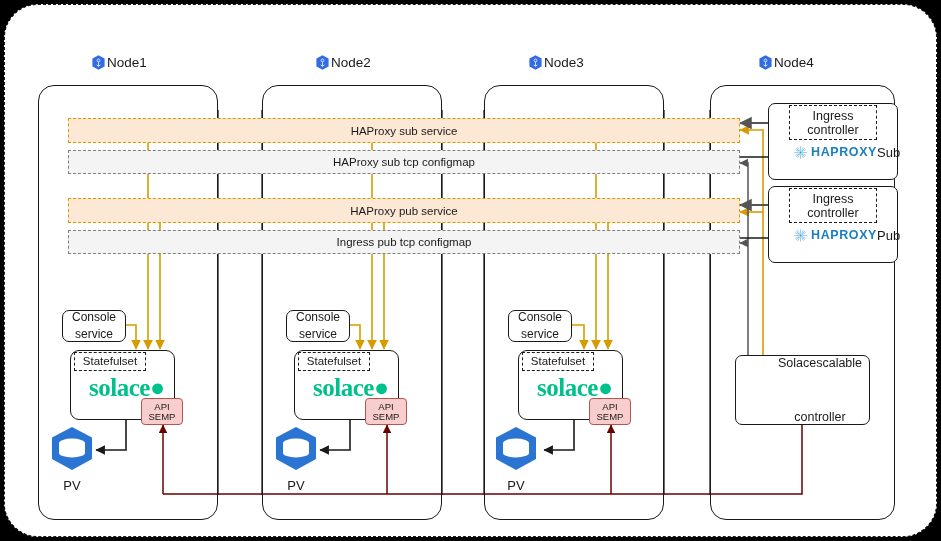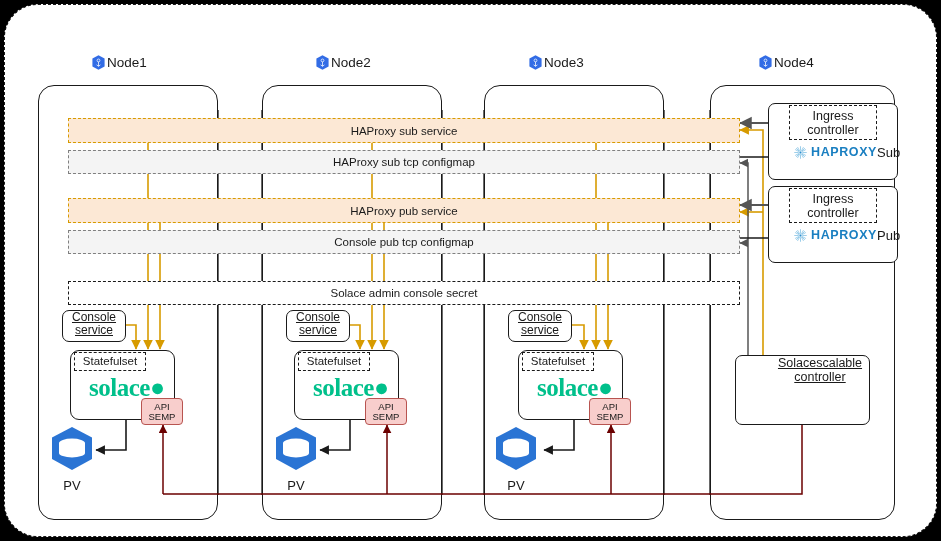--- a/index.html
+++ b/index.html
@@ -33,22 +33,22 @@
   }
   .bar-svc{background:#fce8d5;border:1.6px dashed #d79b00;}
   .bar-cfg{background:#f4f4f4;border:1.4px dashed #808080;}
   .bar-secret{background:#ffffff;border:1.4px dashed #1a1a1a;}
 
   
   .sbox{
     position:absolute;box-sizing:border-box;background:#fff;
     border:1.3px solid #1a1a1a;border-radius:7px;
     display:flex;flex-direction:column;align-items:center;
-    justify-content:flex-start;font-size:12.5px;color:#1a1a1a;
-    line-height:1.12;text-align:center;text-decoration:underline;
+    justify-content:space-between;font-size:12.5px;color:#1a1a1a;
+    line-height:1.12;text-align:center;
   }
   .dbox{
     position:absolute;box-sizing:border-box;background:#fff;
     border:1.3px dashed #1a1a1a;
     display:flex;flex-direction:column;
     justify-content:center;font-size:12.5px;color:#1a1a1a;
     line-height:1.12;text-align:center;white-space:nowrap;
   }
   .statefulset{
     position:absolute;box-sizing:border-box;background:#fff;
@@ -210,24 +210,21 @@
   <div class="bar bar-svc" style="left:68px;top:118px;width:672px;height:25px;">
     <span>HAProxy sub service</span>
   </div>
   <div class="bar bar-svc" style="left:68px;top:198px;width:672px;height:25px;">
     <span>HAProxy pub service</span>
   </div>
   <div class="bar bar-cfg" style="left:68px;top:150px;width:672px;height:24px;">
     <span>HAProxy sub tcp configmap</span>
   </div>
   <div class="bar bar-cfg" style="left:68px;top:230px;width:672px;height:24px;">
-    <span>Console pub tcp configmap</span>
-  </div>
-  <div class="bar bar-secret" style="left:68px;top:281px;width:672px;height:24px;">
-    <span>Solace admin console secret</span>
+    <span>Ingress pub tcp configmap</span>
   </div>
 
   <div class="sbox" style="left:768px;top:103px;width:130px;height:77px;"></div>
   <div class="dbox" style="left:789px;top:105px;width:88px;height:35px;">
     <span>Ingress</span>
     <span>controller</span>
   </div>
   <div class="hap-wrap" style="left:793px;top:145px;">
     <div class="hap-row">
       <svg width="15" height="15" viewBox="0 0 24 24">

